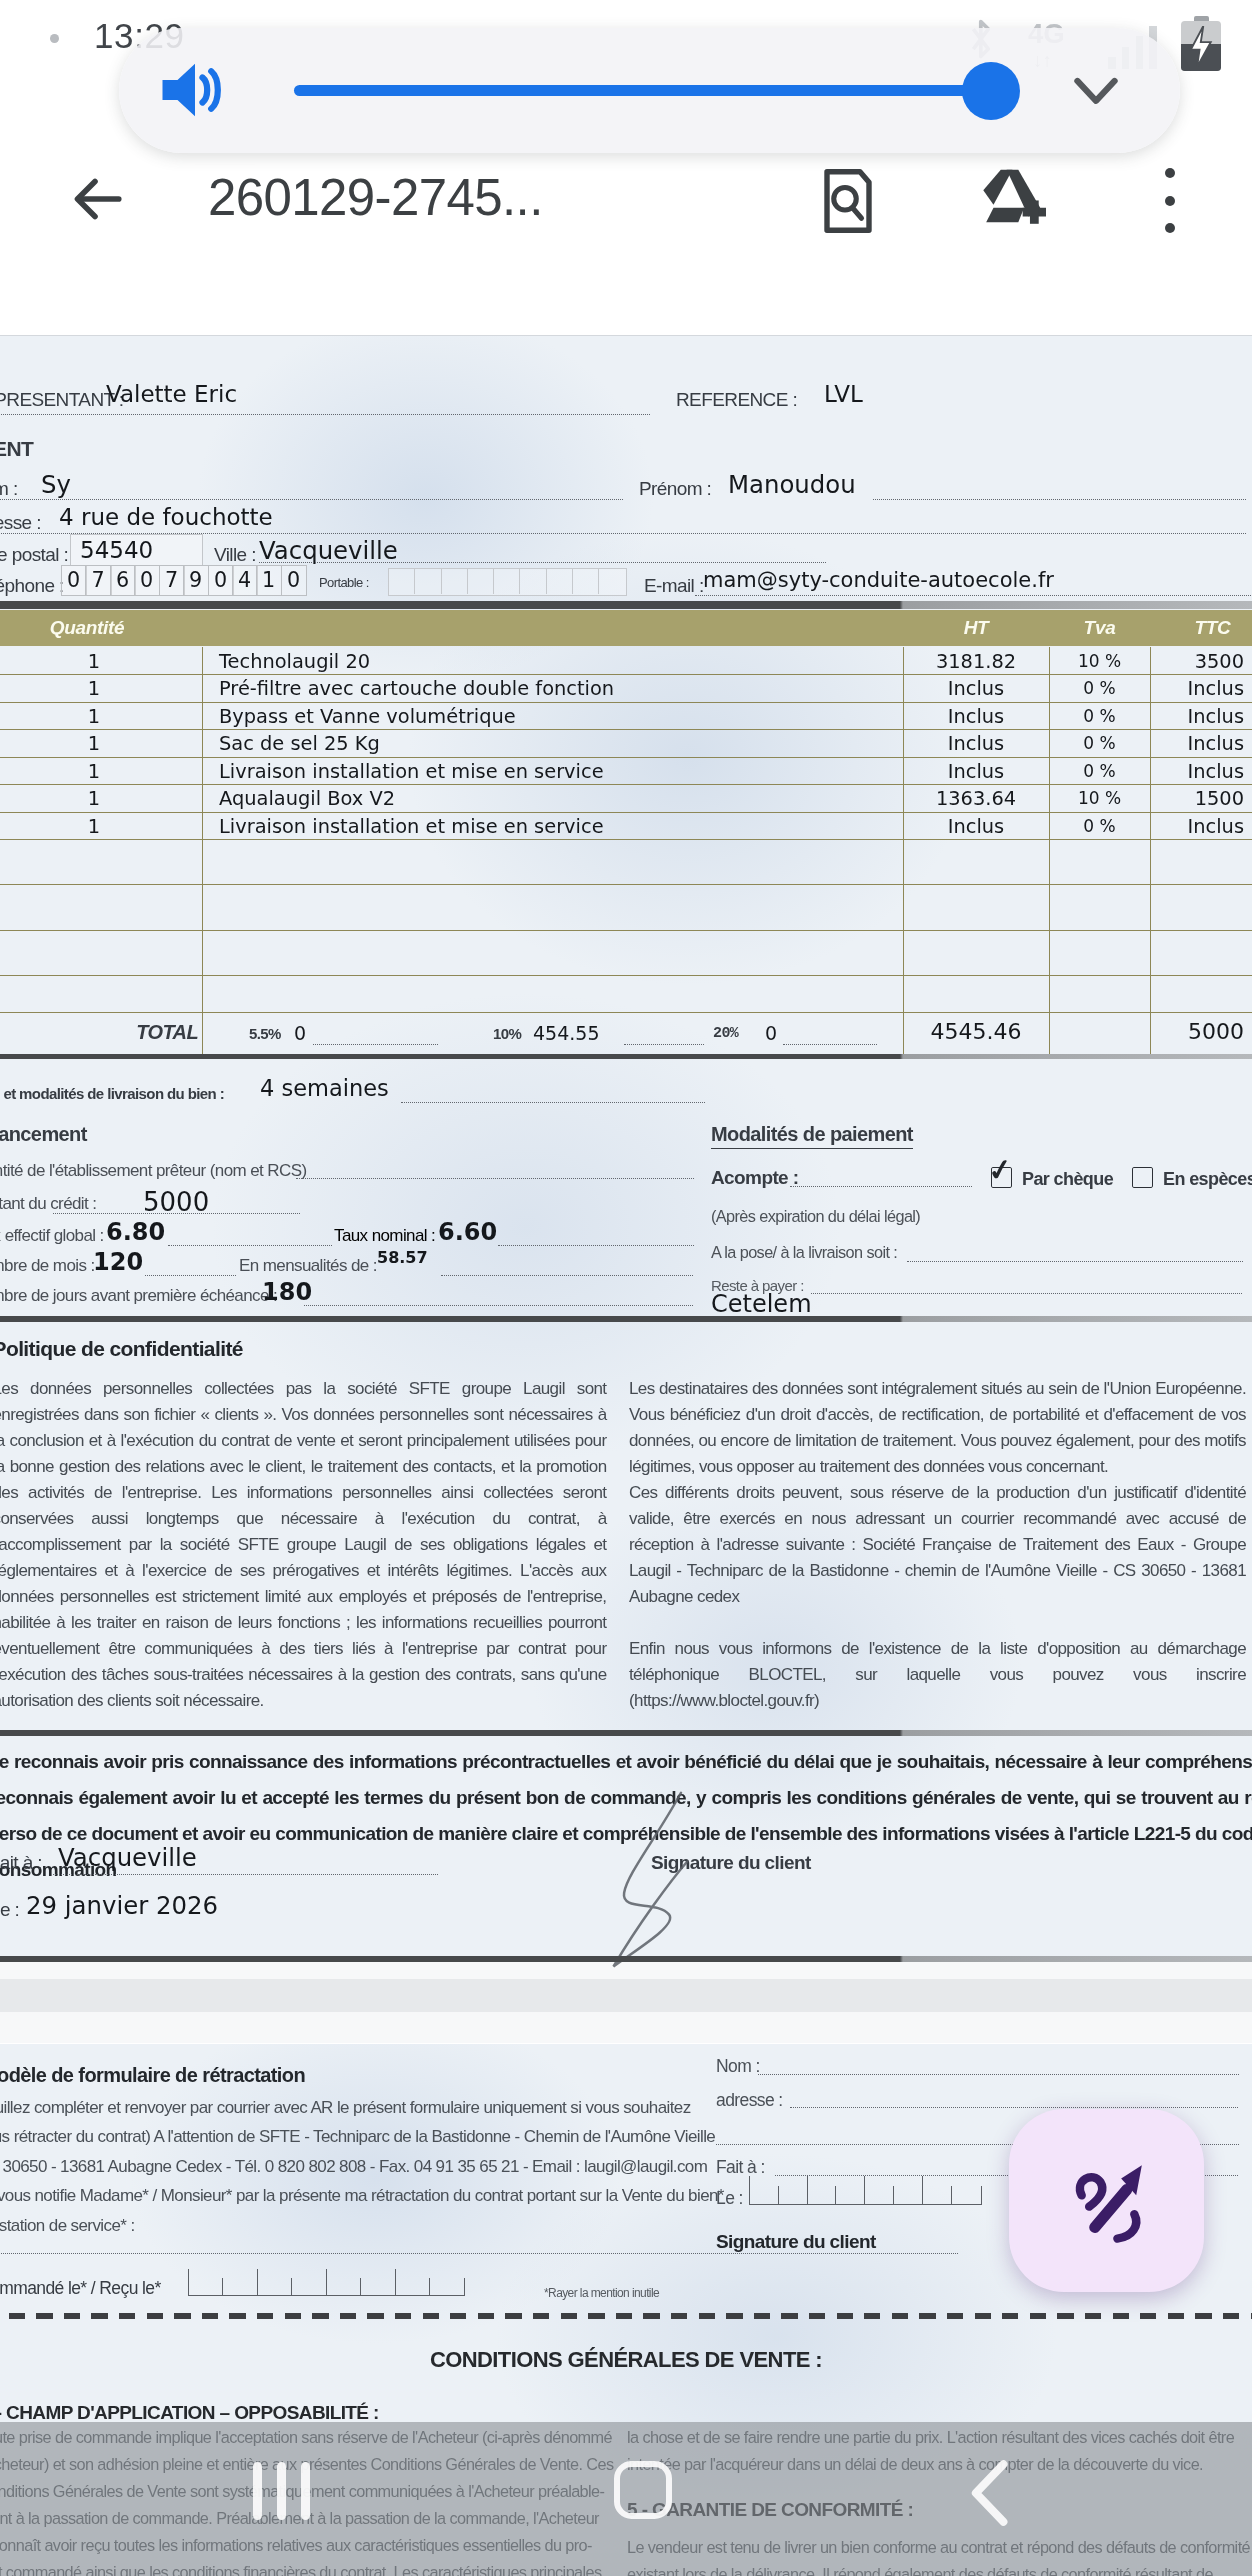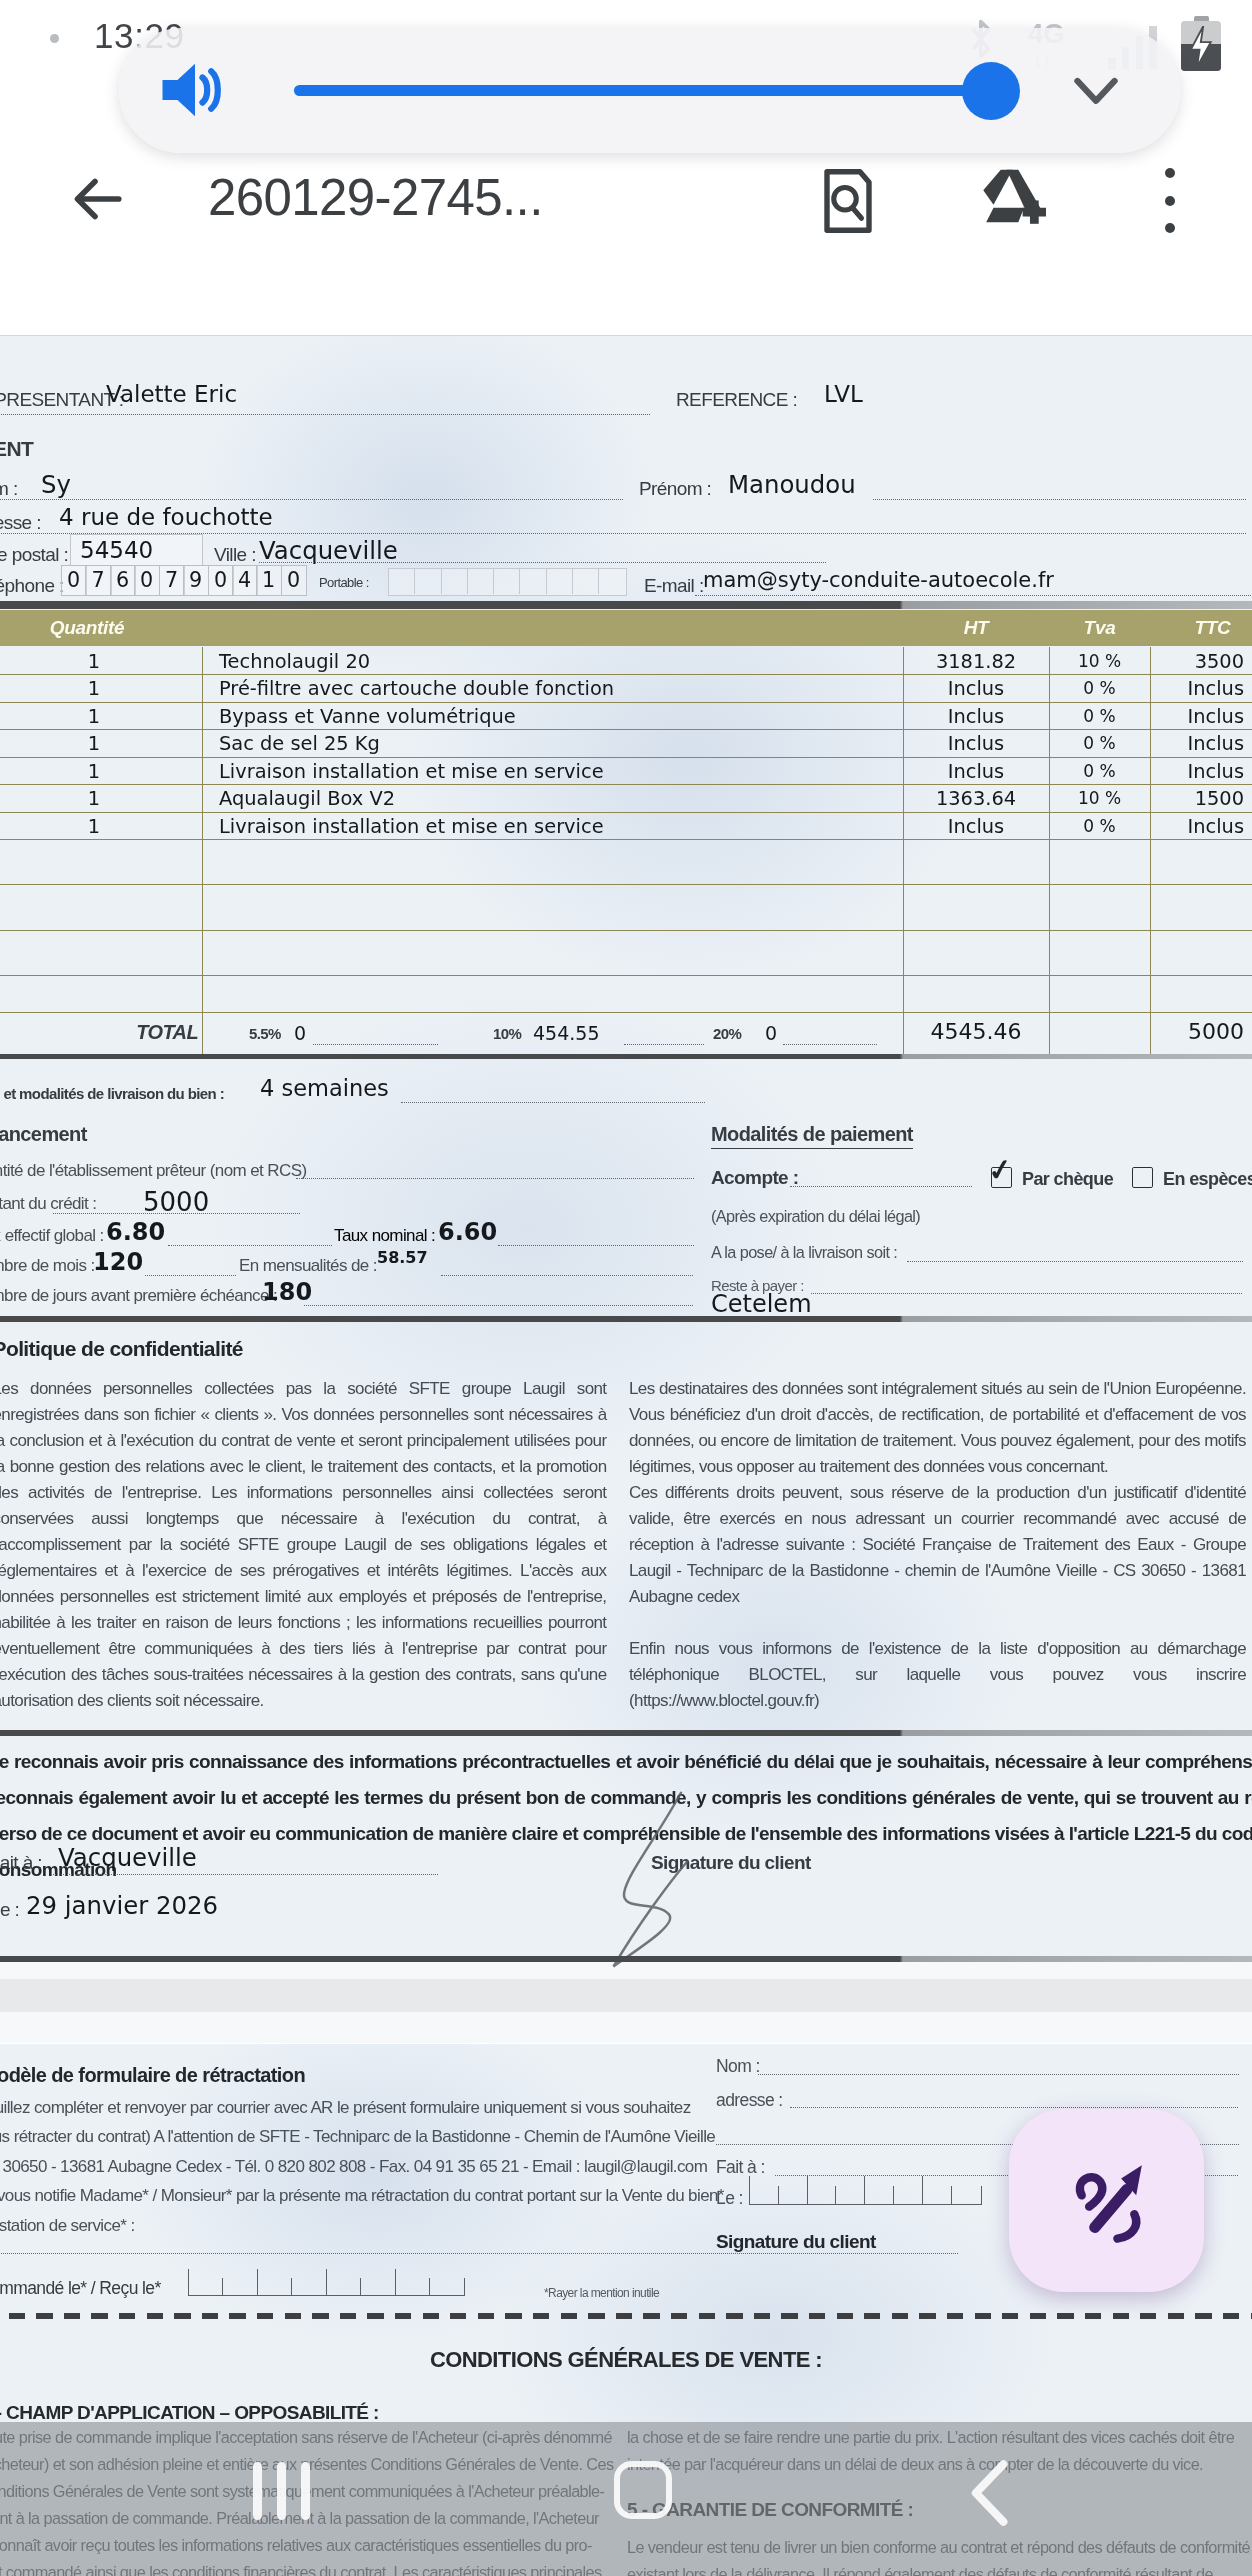--- a/index.html
+++ b/index.html
@@ -259,21 +259,21 @@
     <div class="vline" style="left:1049px;top:368px;height:408px;"></div>
     <div class="vline" style="left:1150px;top:368px;height:408px;"></div>
 
     <div class="a cond b i" style="left:-81px;top:742px;width:279px;text-align:right;font-size:20px;">TOTAL</div>
     <div class="a cond b" style="left:249px;top:746px;font-size:15px;">5.5%</div>
     <div class="a hand" style="left:294px;top:743px;font-size:19px;">0</div>
     <div class="dot" style="left:313px;top:765px;width:125px;"></div>
     <div class="a cond b" style="left:493px;top:746px;font-size:15px;">10%</div>
     <div class="a hand" style="left:533px;top:743px;font-size:19px;">454.55</div>
     <div class="dot" style="left:624px;top:765px;width:80px;"></div>
-    <div class="a cond b" style="left:713px;top:746px;font-size:15px;">20%</div>
+    <div class="a cond b" style="left:713px;top:746px;font-size:15px;font-family:Liberation Mono, monospace;">20%</div>
     <div class="a hand" style="left:765px;top:743px;font-size:19px;">0</div>
     <div class="dot" style="left:783px;top:765px;width:94px;"></div>
     <div class="a hand" style="left:903px;top:740px;width:146px;text-align:center;font-size:22px;">4545.46</div>
     <div class="a hand" style="left:1150px;top:740px;width:94px;text-align:right;font-size:22px;">5000</div>
     <div class="rule" style="top:775px;height:5px;"></div>
 
     <div class="a cond b" style="left:-33px;top:806px;font-size:15px;">Délai et modalités de livraison du bien :</div>
     <div class="a hand" style="left:260px;top:796px;font-size:22.5px;">4 semaines</div>
     <div class="dot" style="left:401px;top:823px;width:304px;"></div>
 

